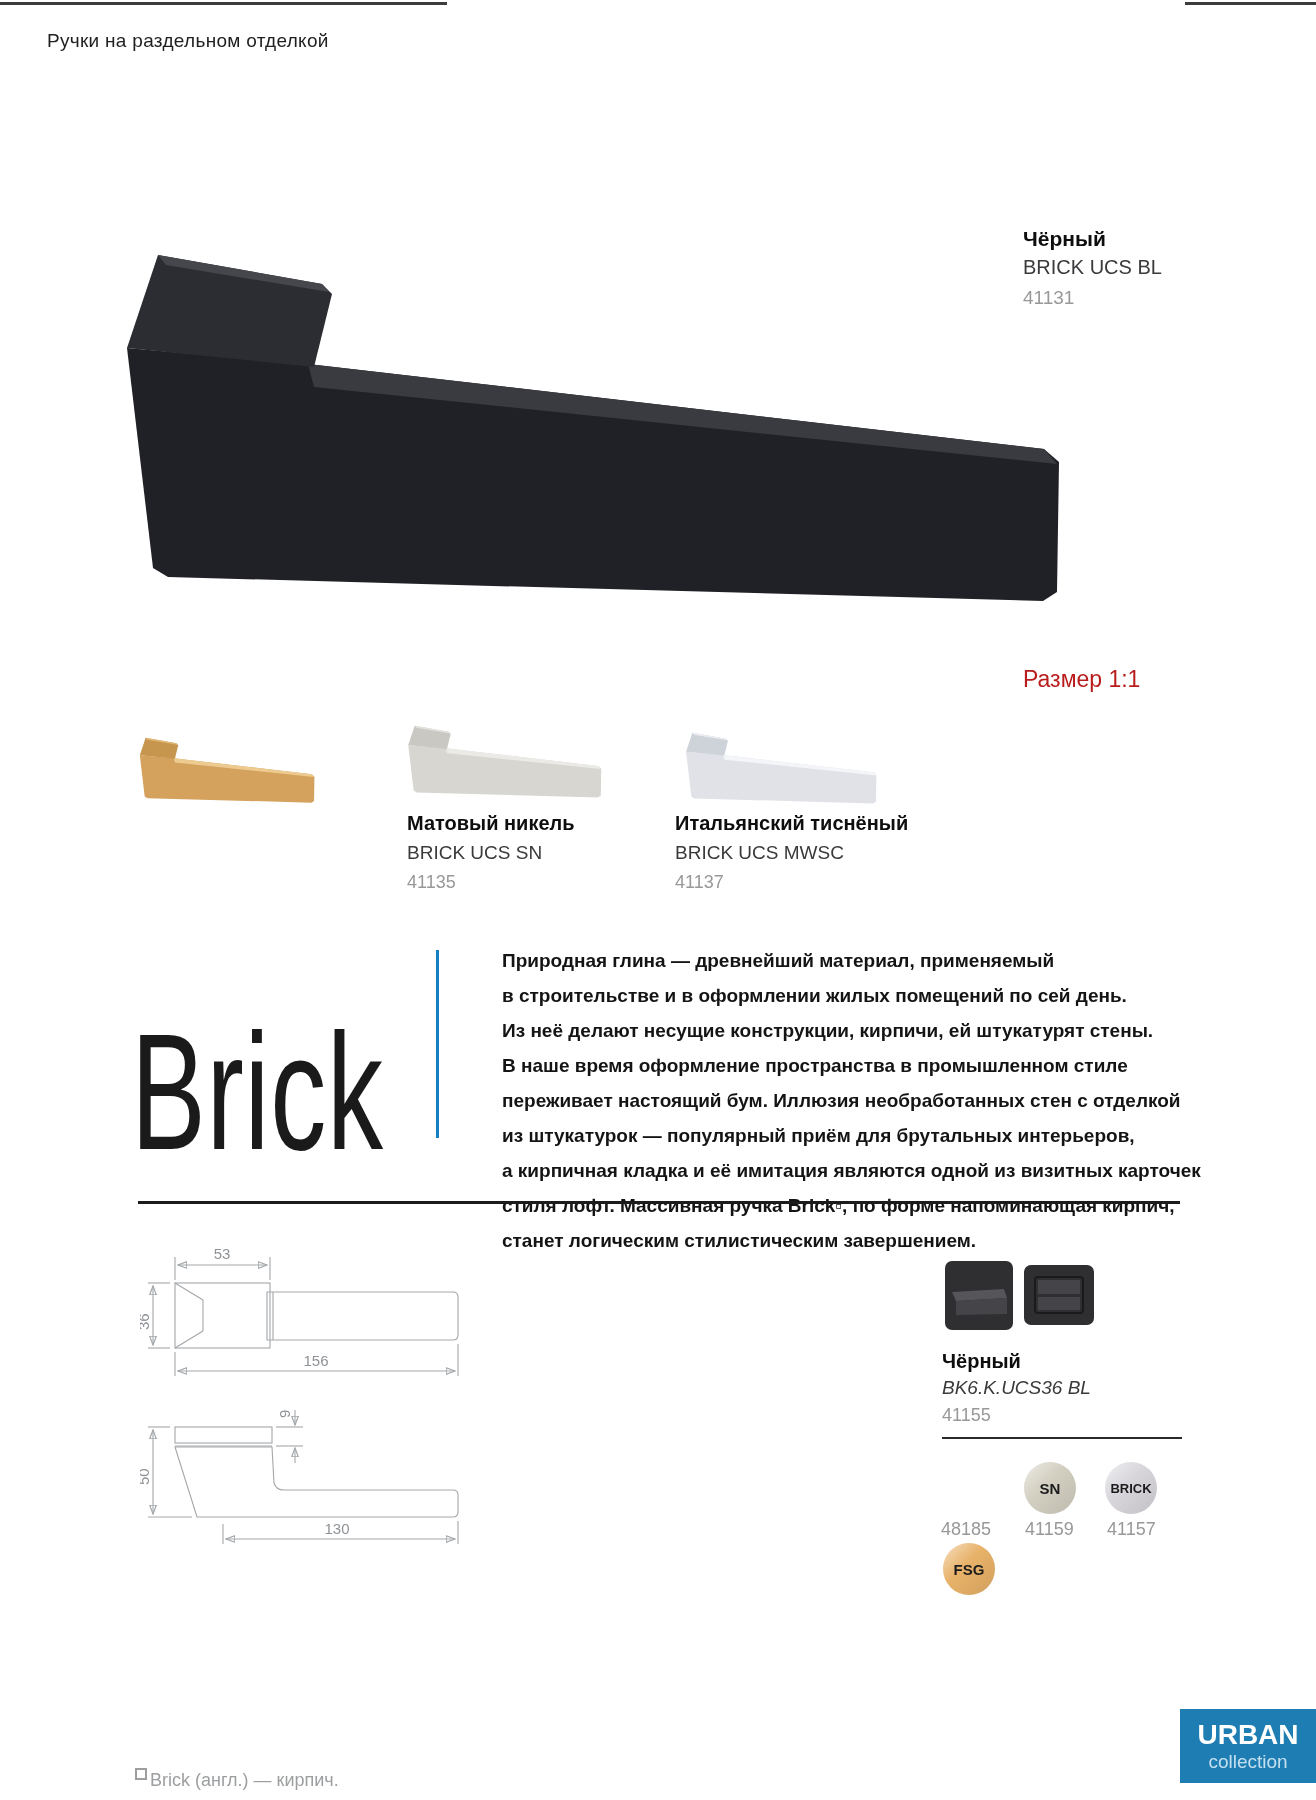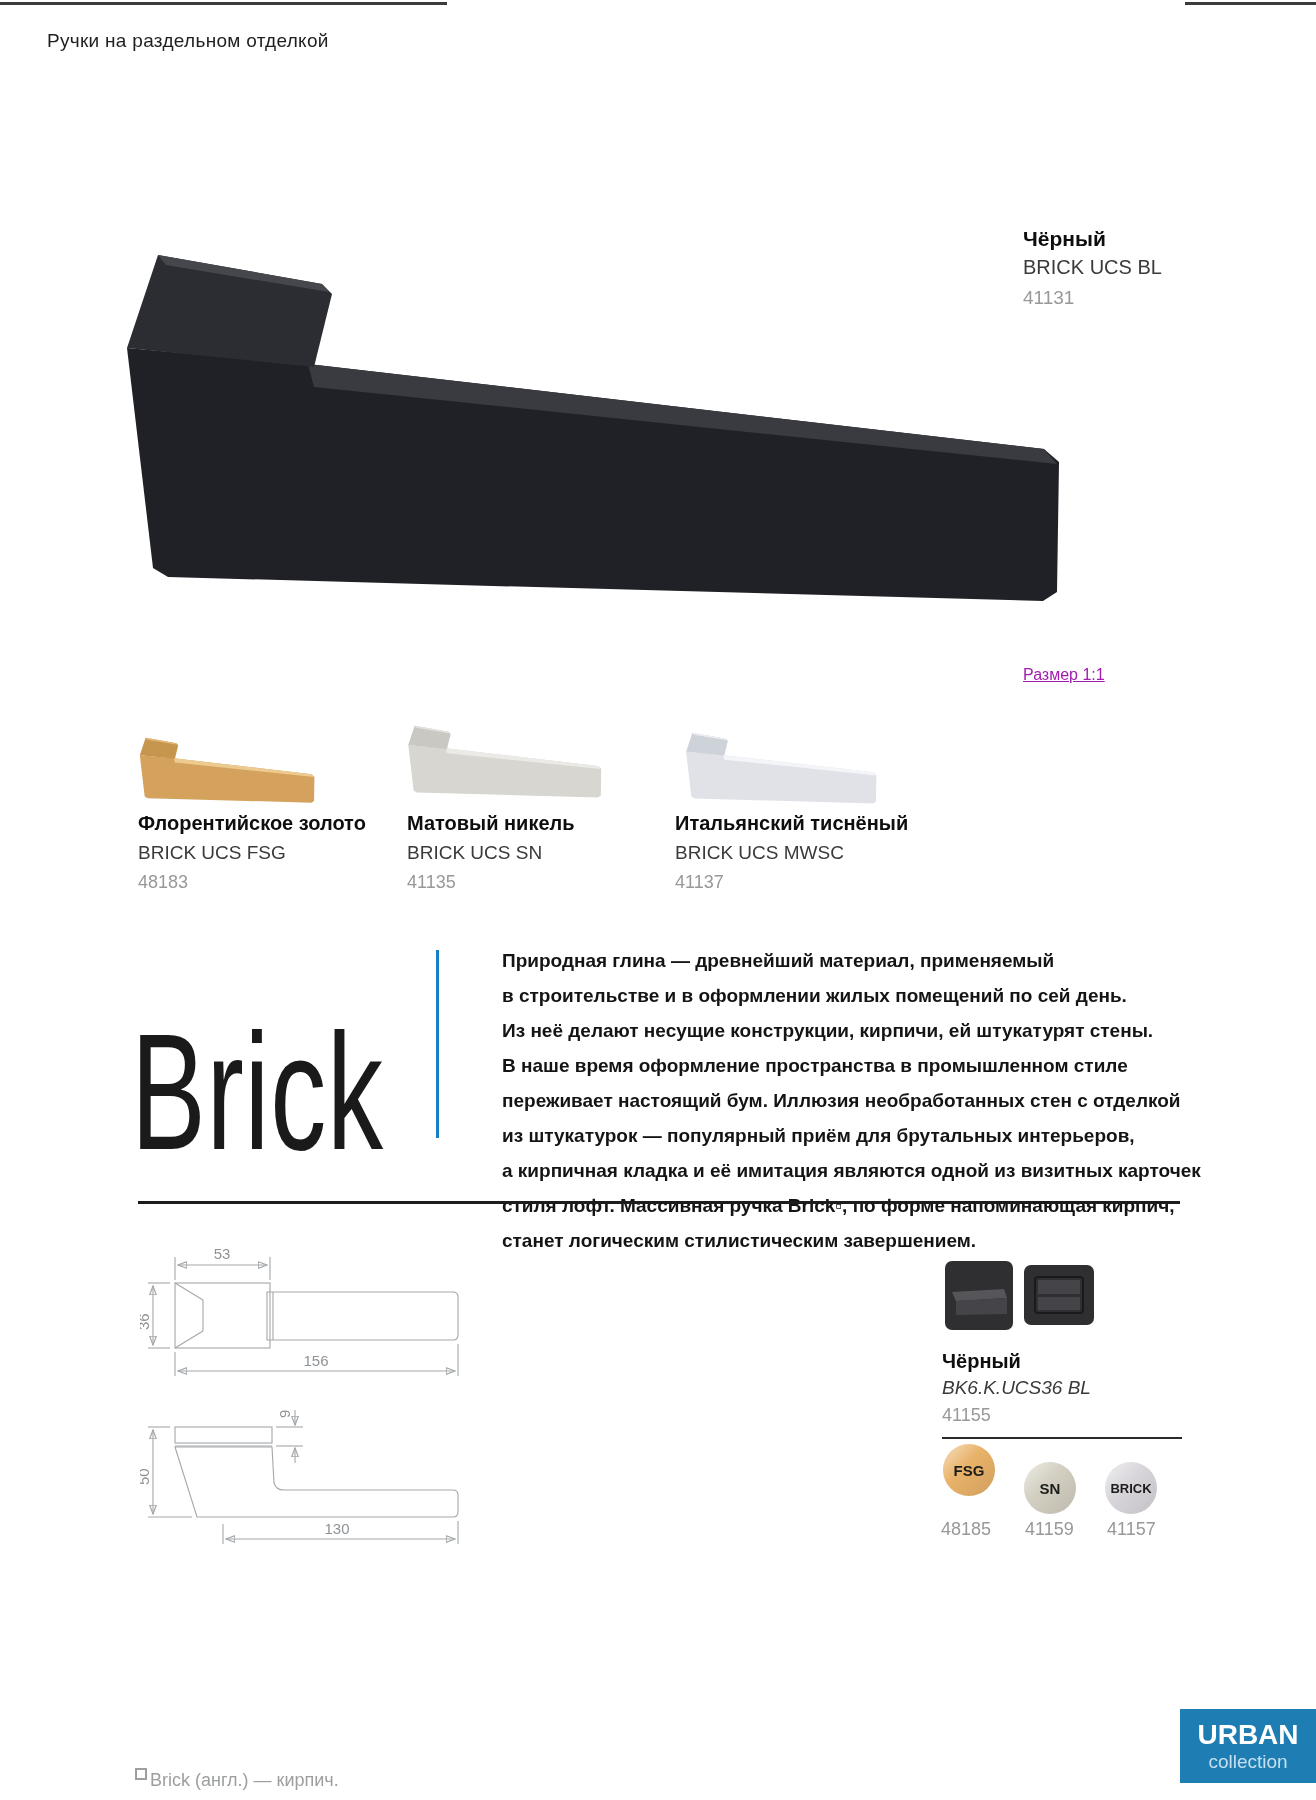--- a/index.html
+++ b/index.html
@@ -4,21 +4,21 @@
 <style>
   html,body{margin:0;padding:0;background:#ffffff;}
   body{font-family:"Liberation Sans", sans-serif;}
   .page{position:relative;width:1316px;height:1800px;background:#fff;overflow:hidden;}
   .abs{position:absolute;}
   .rule{background:#3c3c3e;}
   .pagetitle{font-size:19px;color:#1f1f1f;letter-spacing:.3px;}
   .heroname{font-size:21px;font-weight:bold;color:#0e0e0e;margin-bottom:5px;}
   .herocode{font-size:20px;color:#3a3a3c;margin-bottom:8px;}
   .herosku{font-size:19px;color:#98989a;}
-  .scalenote{font-size:16px;color:#a21caf;text-decoration:underline;}
+  .scalenote{font-size:23px;color:#b91c1c;}
   .vtitle{font-size:20px;font-weight:bold;color:#0e0e0e;}
   .vcode{font-size:19px;color:#3a3a3c;margin-top:7px;}
   .vsku{font-size:18px;color:#98989a;margin-top:8px;}
   .bigtitle{font-size:165px;line-height:1.02;font-weight:300;color:#1a1a1a;
             transform:scaleX(.68);transform-origin:left top;letter-spacing:1px;white-space:nowrap;}
   .accentrule{width:3px;}
   .desc{font-size:19px;font-weight:bold;color:#141414;line-height:35px;white-space:pre;}
   .divider{background:#1c1c1c;height:3px;}
   .acclabel .heroname{font-size:20px;margin-bottom:4px;}
   .acclabel .herocode{font-size:19px;margin-bottom:6px;font-style:italic;}
@@ -75,25 +75,20 @@
     <polygon points="46,57 210,86 220,96 202,169 15,150" fill="#c9c8c3"></polygon>
     <polygon points="46,57 210,86 217,94 54,67" fill="#e3e2dd"></polygon>
   </svg>
   <svg class="abs" style="left:683px;top:721px;" width="194" height="87" viewBox="0 0 950 425">
     <polygon points="15,150 196,166 932,251 947,264 945,394 931,403 56,379 41,370" fill="#e0e2e7"></polygon>
     <polygon points="196,166 932,251 945,266 202,189" fill="#f3f5f8"></polygon>
     <polygon points="46,57 210,86 220,96 202,169 15,150" fill="#ced2d9"></polygon>
     <polygon points="46,57 210,86 217,94 54,67" fill="#eceef2"></polygon>
   </svg>
 
-  <div class="abs" style="left:138px;top:812px;">
-    <div class="vtitle">Флорентийское золото</div>
-    <div class="vcode">BRICK UCS FSG</div>
-    <div class="vsku">48183</div>
-  </div>
   <div class="abs" style="left:407px;top:812px;">
     <div class="vtitle">Матовый никель</div>
     <div class="vcode">BRICK UCS SN</div>
     <div class="vsku">41135</div>
   </div>
   <div class="abs" style="left:675px;top:812px;">
     <div class="vtitle">Итальянский тиснёный</div>
     <div class="vcode">BRICK UCS MWSC</div>
     <div class="vsku">41137</div>
   </div>
@@ -177,21 +172,21 @@
   </svg>
 
   <div class="abs acclabel" style="left:942px;top:1350px;">
     <div class="heroname">Чёрный</div>
     <div class="herocode">BK6.K.UCS36 BL</div>
     <div class="herosku">41155</div>
   </div>
 
   <div class="abs" style="left:942px;top:1437px;width:240px;height:2px;background:#2a2a2c;"></div>
 
-  <div class="abs swatch" style="left:943px;top:1444px;">
+  <div class="abs swatch" style="left:943px;top:1543px;">
     <svg width="52" height="52">
       <circle cx="26" cy="26" r="26" fill="#e8b269"></circle>
     </svg>
     <div class="overlay"></div>
     <span class="swl" style="font-size:15px;">FSG</span>
   </div>
   <div class="abs swatch" style="left:1024px;top:1462px;">
     <svg width="52" height="52">
       <circle cx="26" cy="26" r="26" fill="#d3cfc1"></circle>
     </svg>

